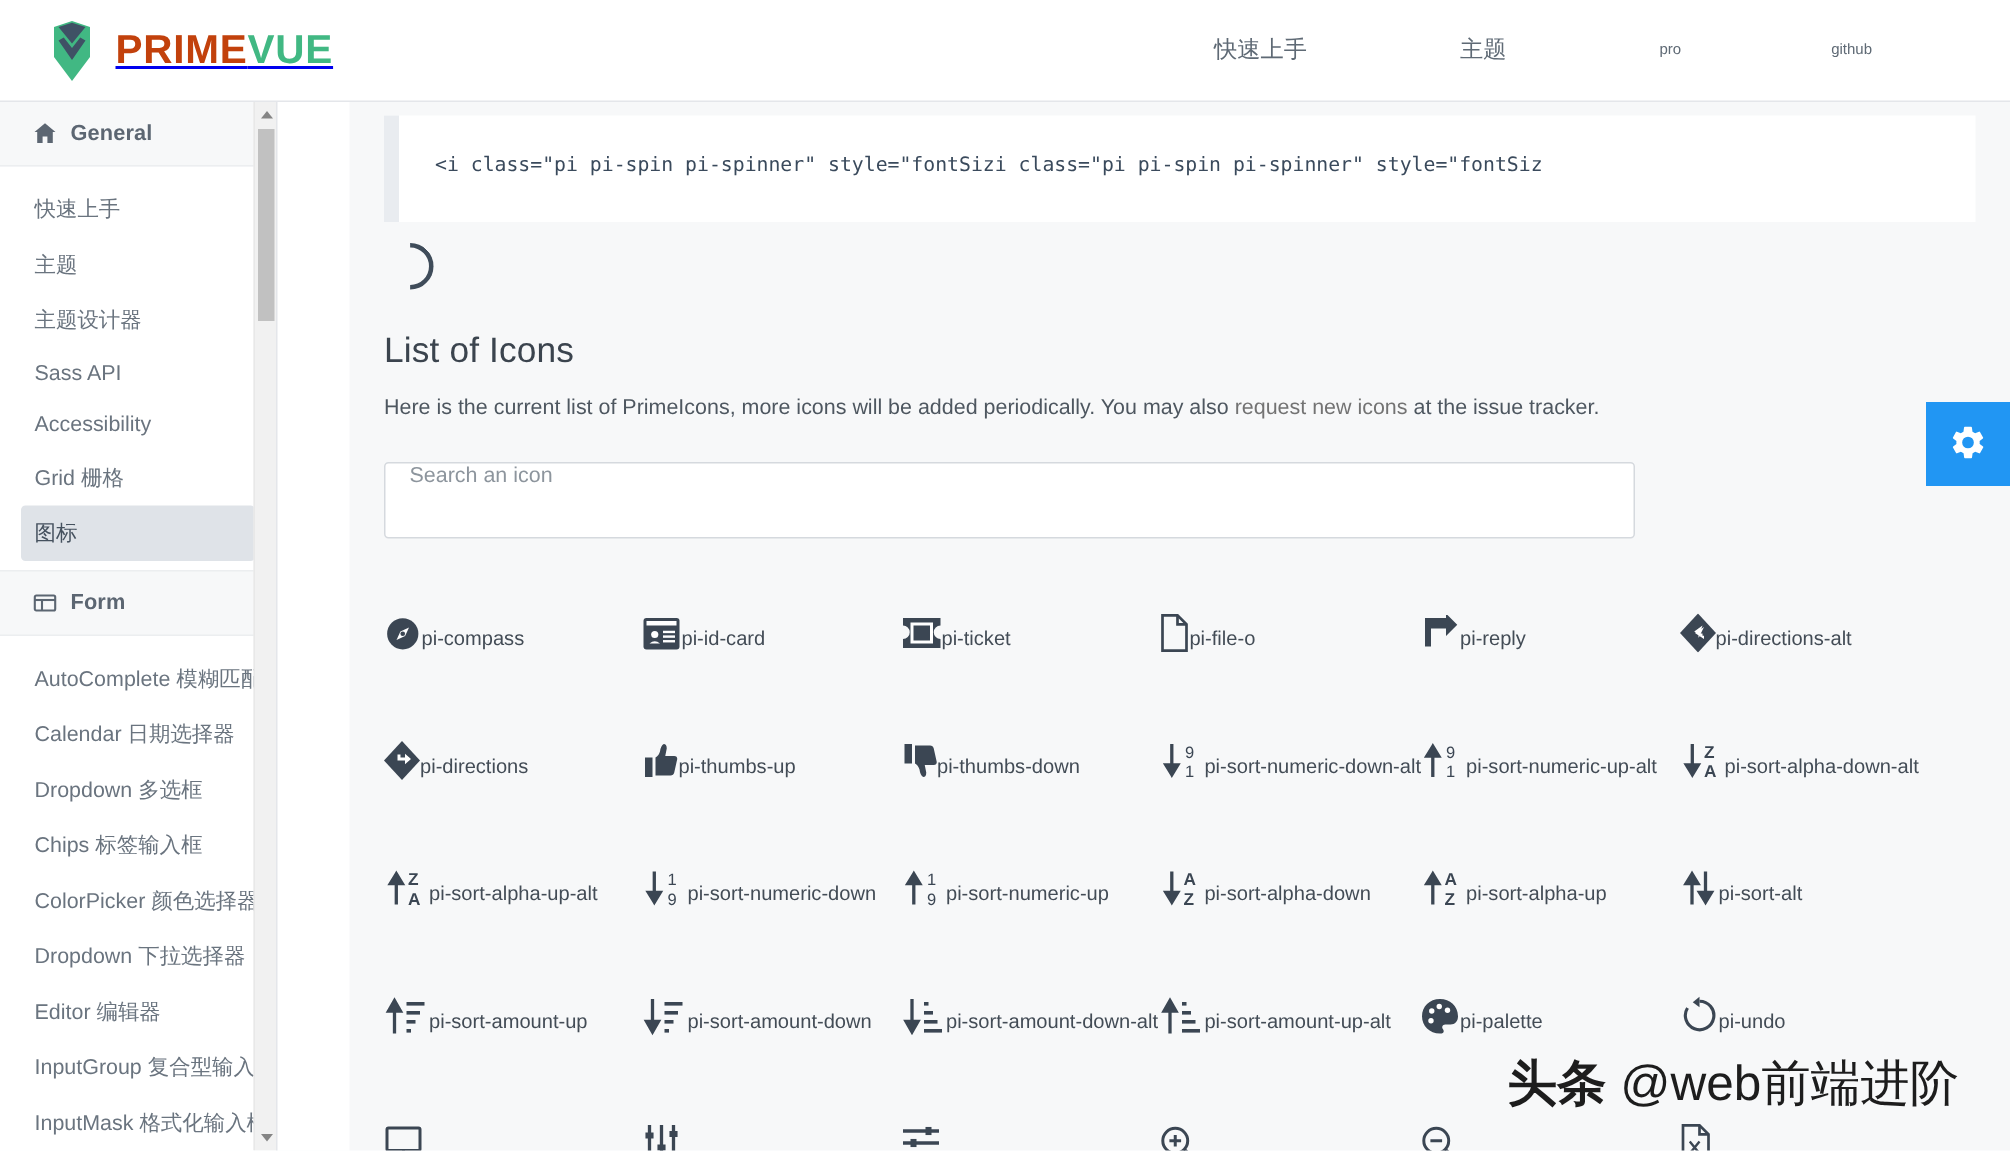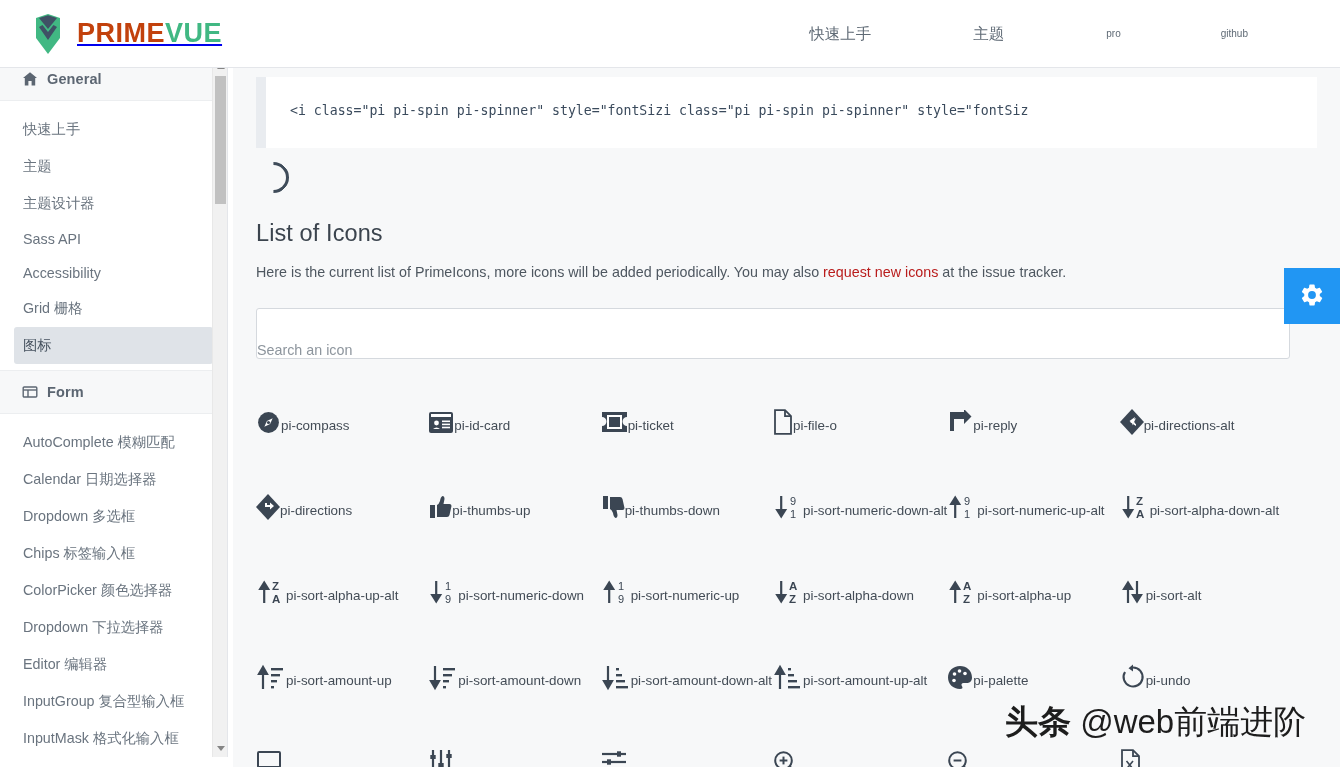--- a/index.html
+++ b/index.html
@@ -32,22 +32,22 @@
     line-height: 68px; display: block;
   }
   .topnav a.nav-zh { font-size: 15.5px; }
   .topnav .nav-spacer-1 { margin-right: 58px; }
   .topnav .nav-spacer-2 { margin-right: 58px; }
   .topnav .nav-spacer-3 { margin-right: 56px; }
   .topnav a:last-child { margin-right: 70px; }
 
   
   .sidebar {
-    position: absolute; top: 58px; left: 0;
-    width: 228px; height: 699px;
+    position: absolute; top: 68px; left: 0;
+    width: 185px; height: 699px;
     background: #ffffff;
     border-right: 1px solid #e4e6ea;
     overflow: hidden;
     z-index: 20;
   }
   .menu-section {
     background: #f7f8f9;
     border-bottom: 1px solid #eceef0;
     border-top: 1px solid #eceef0;
     padding: 13px 0 13px 22px;
@@ -143,29 +143,30 @@
     color: #3b444e;
     margin-top: 21px;
     letter-spacing: 0.1px;
   }
   p.section-desc {
     margin-top: 15px;
     font-size: 14.3px;
     color: #4e5760;
     line-height: 1.5;
   }
-  p.section-desc a { color: #b91c1c; text-decoration: none; }
+  p.section-desc a { color: #737373; text-decoration: none; }
 
   .search-box {
     margin-top: 25px;
-    width: 1034px; height: 51px;
+    width: 834px; height: 51px;
     background: #ffffff;
     border: 1px solid #d5d9de;
     border-radius: 3px;
-    display: flex; align-items: flex-end;
+    display: flex; align-items: flex-start;
+    padding-left: 16px;
   }
   .search-box input {
     border: none; outline: none;
     font-family: "Liberation Sans", sans-serif;
     font-size: 14.3px;
     color: #3b444e;
     width: 96%;
     background: transparent;
   }
   .search-box input::placeholder { color: #8d959d; }

